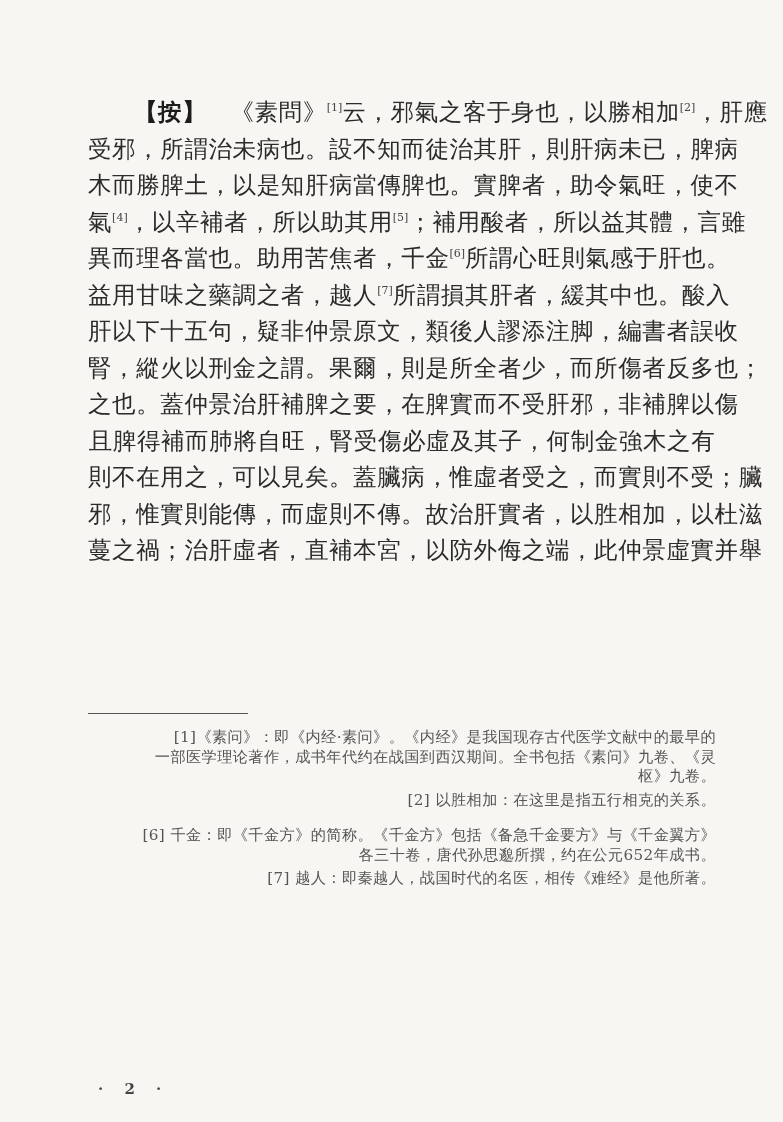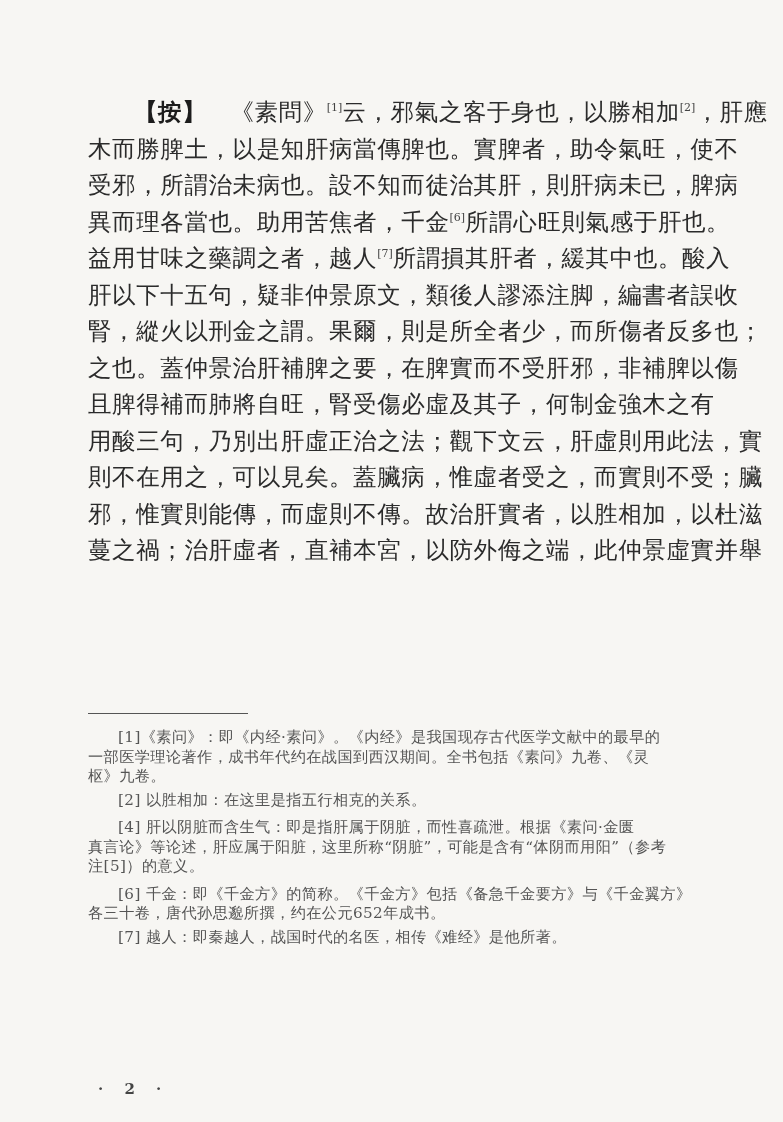--- a/index.html
+++ b/index.html
@@ -17,20 +17,21 @@
     left: 88px; top: 94px;
     width: 628px;
   }
   .body-line {
     height: 36.5px;
     line-height: 36.5px;
     font-size: 23.5px;
     letter-spacing: 0.6px;
     white-space: nowrap;
     color: #2b2b2b;
+    text-align: center;
   }
   .body-line.first { padding-left: 46px; }
   .label-bracket { font-weight: bold; color: #1c1c1c; }
   sup.note {
     font-size: 11px;
     vertical-align: top;
     position: relative;
     top: -4px;
     letter-spacing: 0;
     color: #444;
@@ -46,72 +47,68 @@
     left: 88px; top: 728px;
     width: 628px;
     font-size: 15.2px;
     color: #555;
   }
   .fn-line {
     height: 19.5px;
     line-height: 19.5px;
     white-space: nowrap;
     letter-spacing: 0.4px;
+    text-align: right;
   }
   .fn-line.start { padding-left: 30px; }
   .fn-gap { height: 4px; }
   .page-number {
     position: absolute;
     left: 98px; top: 1080px;
     font-size: 15px;
     font-weight: bold;
     color: #444;
     letter-spacing: 8px;
   }
 </style>
 </head>
 <body>
 
 <div class="page">
 
   <div class="body-text" id="body-text">
       <div class="body-line first"><span class="label-bracket">【按】　</span><span>《素問》</span><sup class="note">[1]</sup><span>云，邪氣之客于身也，以勝相加</span><sup class="note">[2]</sup><span>，肝應</span></div>
+      <div class="body-line"><span>受邪，所謂治未病也。設不知而徒治其肝，則肝病未已，脾病</span></div>
       <div class="body-line"><span>木而勝脾土，以是知肝病當傳脾也。實脾者，助令氣旺，使不</span></div>
-      <div class="body-line"><span>受邪，所謂治未病也。設不知而徒治其肝，則肝病未已，脾病</span></div>
+      <div class="body-line"><span>氣</span><sup class="note">[4]</sup><span>，以辛補者，所以助其用</span><sup class="note">[5]</sup><span>；補用酸者，所以益其體，言雖</span></div>
       <div class="body-line"><span>異而理各當也。助用苦焦者，千金</span><sup class="note">[6]</sup><span>所謂心旺則氣感于肝也。</span></div>
       <div class="body-line"><span>益用甘味之藥調之者，越人</span><sup class="note">[7]</sup><span>所謂損其肝者，緩其中也。酸入</span></div>
       <div class="body-line"><span>肝以下十五句，疑非仲景原文，類後人謬添注脚，編書者誤收</span></div>
       <div class="body-line"><span>腎，縱火以刑金之謂。果爾，則是所全者少，而所傷者反多也；</span></div>
       <div class="body-line"><span>之也。蓋仲景治肝補脾之要，在脾實而不受肝邪，非補脾以傷</span></div>
       <div class="body-line"><span>且脾得補而肺將自旺，腎受傷必虛及其子，何制金強木之有</span></div>
-      <div class="body-line"><span>用酸三句，乃別出肝虛正治之法；觀下文云，肝虛則用此法，實</span></div>
       <div class="body-line"><span>則不在用之，可以見矣。蓋臟病，惟虛者受之，而實則不受；臟</span></div>
       <div class="body-line"><span>邪，惟實則能傳，而虛則不傳。故治肝實者，以胜相加，以杜滋</span></div>
       <div class="body-line"><span>蔓之禍；治肝虛者，直補本宮，以防外侮之端，此仲景虛實并舉</span></div>
     </div>
 
   <div class="rule"></div>
 
   <div class="footnotes" id="footnotes">
       <div>
         <div class="fn-line start">[1]《素问》：即《内经·素问》。《内经》是我国现存古代医学文献中的最早的</div>
         <div class="fn-line">一部医学理论著作，成书年代约在战国到西汉期间。全书包括《素问》九卷、《灵</div>
         <div class="fn-line">枢》九卷。</div>
       </div>
       <div class="fn-gap"></div>
       <div>
         <div class="fn-line start">[2] 以胜相加：在这里是指五行相克的关系。</div>
       </div>
       <div class="fn-gap"></div>
       <div class="fn-gap"></div>
-      <div>
-        <div class="fn-line start">[4] 肝以阴脏而含生气：即是指肝属于阴脏，而性喜疏泄。根据《素问·金匮</div>
-        <div class="fn-line">真言论》等论述，肝应属于阳脏，这里所称“阴脏”，可能是含有“体阴而用阳”（参考</div>
-        <div class="fn-line">注[5]）的意义。</div>
-      </div>
       <div class="fn-gap"></div>
       <div class="fn-gap"></div>
       <div>
         <div class="fn-line start">[6] 千金：即《千金方》的简称。《千金方》包括《备急千金要方》与《千金翼方》</div>
         <div class="fn-line">各三十卷，唐代孙思邈所撰，约在公元652年成书。</div>
       </div>
       <div class="fn-gap"></div>
       <div>
         <div class="fn-line start">[7] 越人：即秦越人，战国时代的名医，相传《难经》是他所著。</div>
       </div>

